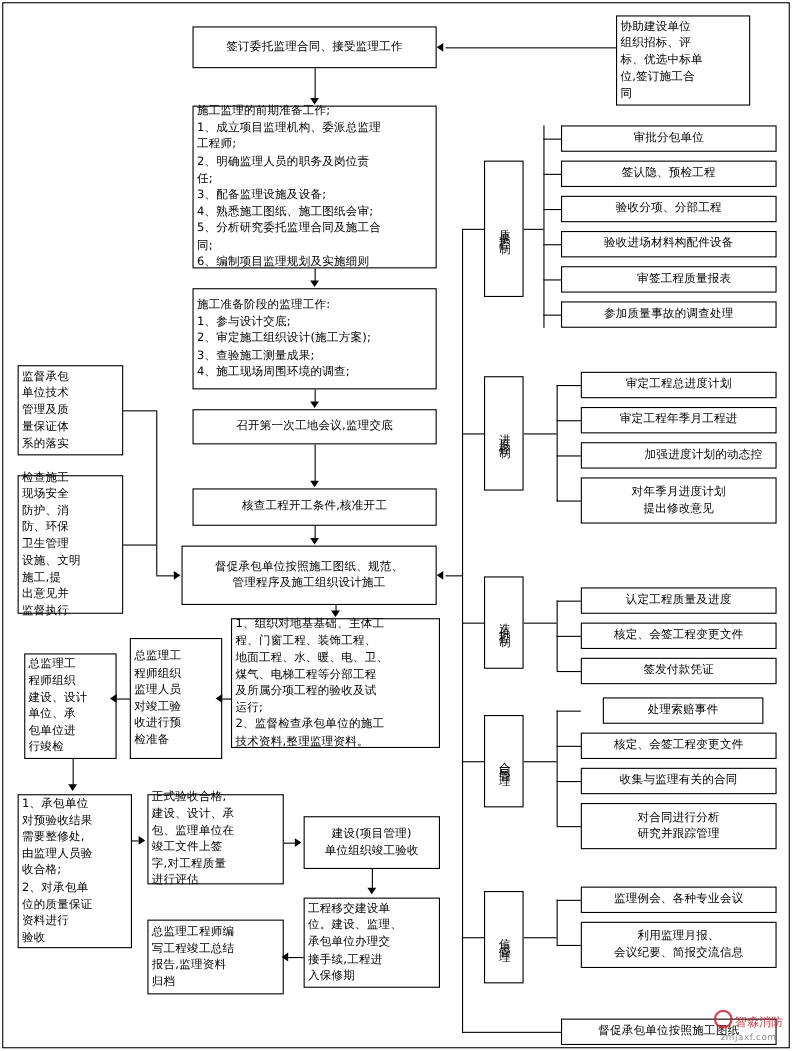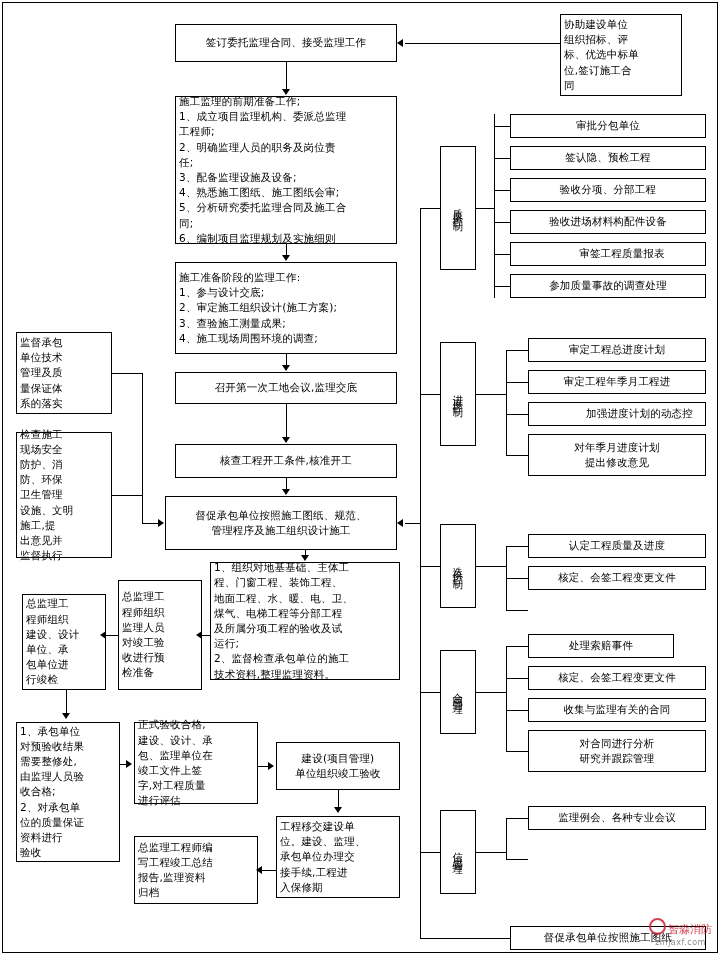--- a/index.html
+++ b/index.html
@@ -178,30 +178,33 @@
   <div class="box vert" style="left:440px;top:342px;width:36px;height:104px;">进度控制</div>
   <div class="box" style="left:528px;top:370px;width:178px;height:24px;">审定工程年季月工程进</div>
   <div class="box" style="left:528px;top:338px;width:178px;height:24px;">审定工程总进度计划</div>
   <div class="box" style="left:528px;top:402px;width:178px;height:24px;padding-left:48px;">加强进度计划的动态控</div>
   <div class="box" style="left:528px;top:434px;width:178px;height:42px;">对年季月进度计划
 提出修改意见</div>
 
   <div class="box vert" style="left:440px;top:524px;width:36px;height:84px;">造价控制</div>
   <div class="box" style="left:528px;top:534px;width:178px;height:24px;">认定工程质量及进度</div>
   <div class="box" style="left:528px;top:566px;width:178px;height:24px;">核定、会签工程变更文件</div>
+  <div class="box" style="left:528px;top:598px;width:178px;height:24px;">签发付款凭证</div>
 
   <div class="box vert" style="left:440px;top:650px;width:36px;height:84px;">合同管理</div>
-  <div class="box" style="left:528px;top:634px;width:146px;height:24px;">处理索赔事件</div>
+  <div class="box" style="left:548px;top:634px;width:146px;height:24px;">处理索赔事件</div>
   <div class="box" style="left:528px;top:666px;width:178px;height:24px;">核定、会签工程变更文件</div>
   <div class="box" style="left:528px;top:698px;width:178px;height:24px;">收集与监理有关的合同</div>
   <div class="box" style="left:528px;top:730px;width:178px;height:42px;">对合同进行分析
 研究并跟踪管理</div>
 
   <div class="box vert" style="left:440px;top:810px;width:36px;height:84px;">信息管理</div>
   <div class="box" style="left:528px;top:806px;width:178px;height:24px;">监理例会、各种专业会议</div>
+  <div class="box" style="left:528px;top:838px;width:178px;height:42px;">利用监理月报、
+会议纪要、简报交流信息</div>
 
   <div class="line v" style="left:286px;top:62px;height:28px;"></div>
   <div class="arrow ar-down" style="left:282px;top:89px;"></div>
 
   <div class="line h" style="left:405px;top:43px;width:155px;"></div>
   <div class="arrow ar-left" style="left:397px;top:39px;"></div>
 
   <div class="line v" style="left:286px;top:244px;height:12px;"></div>
   <div class="arrow ar-down" style="left:282px;top:255px;"></div>
 

